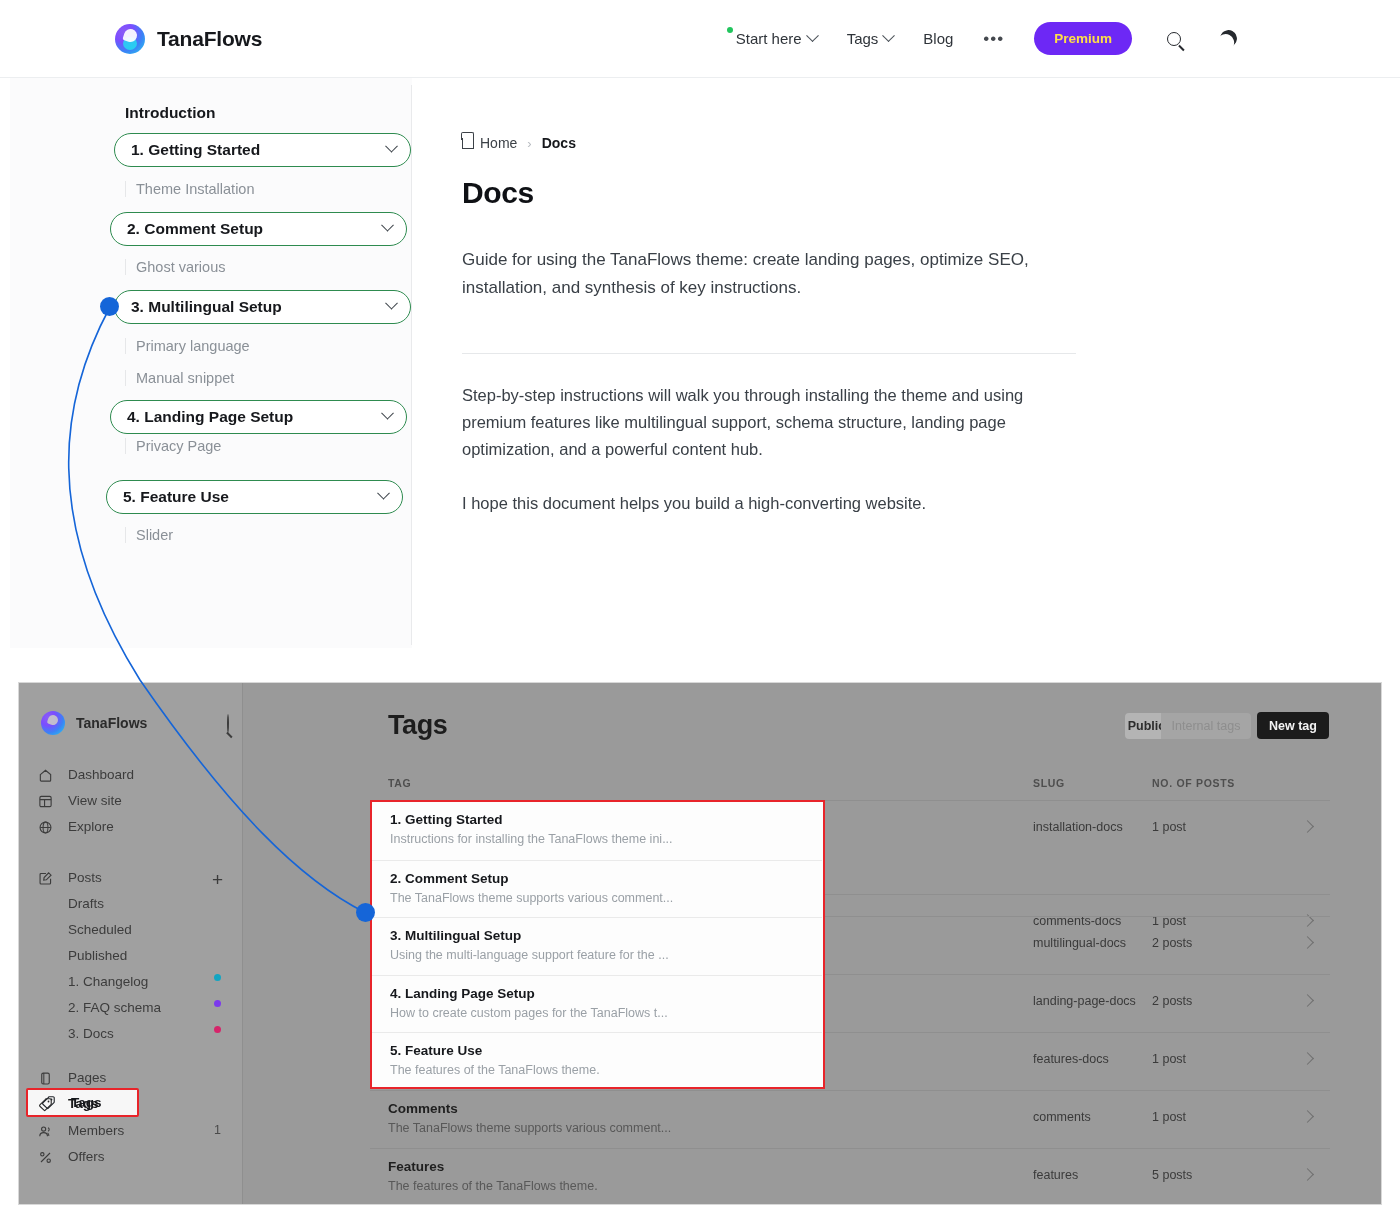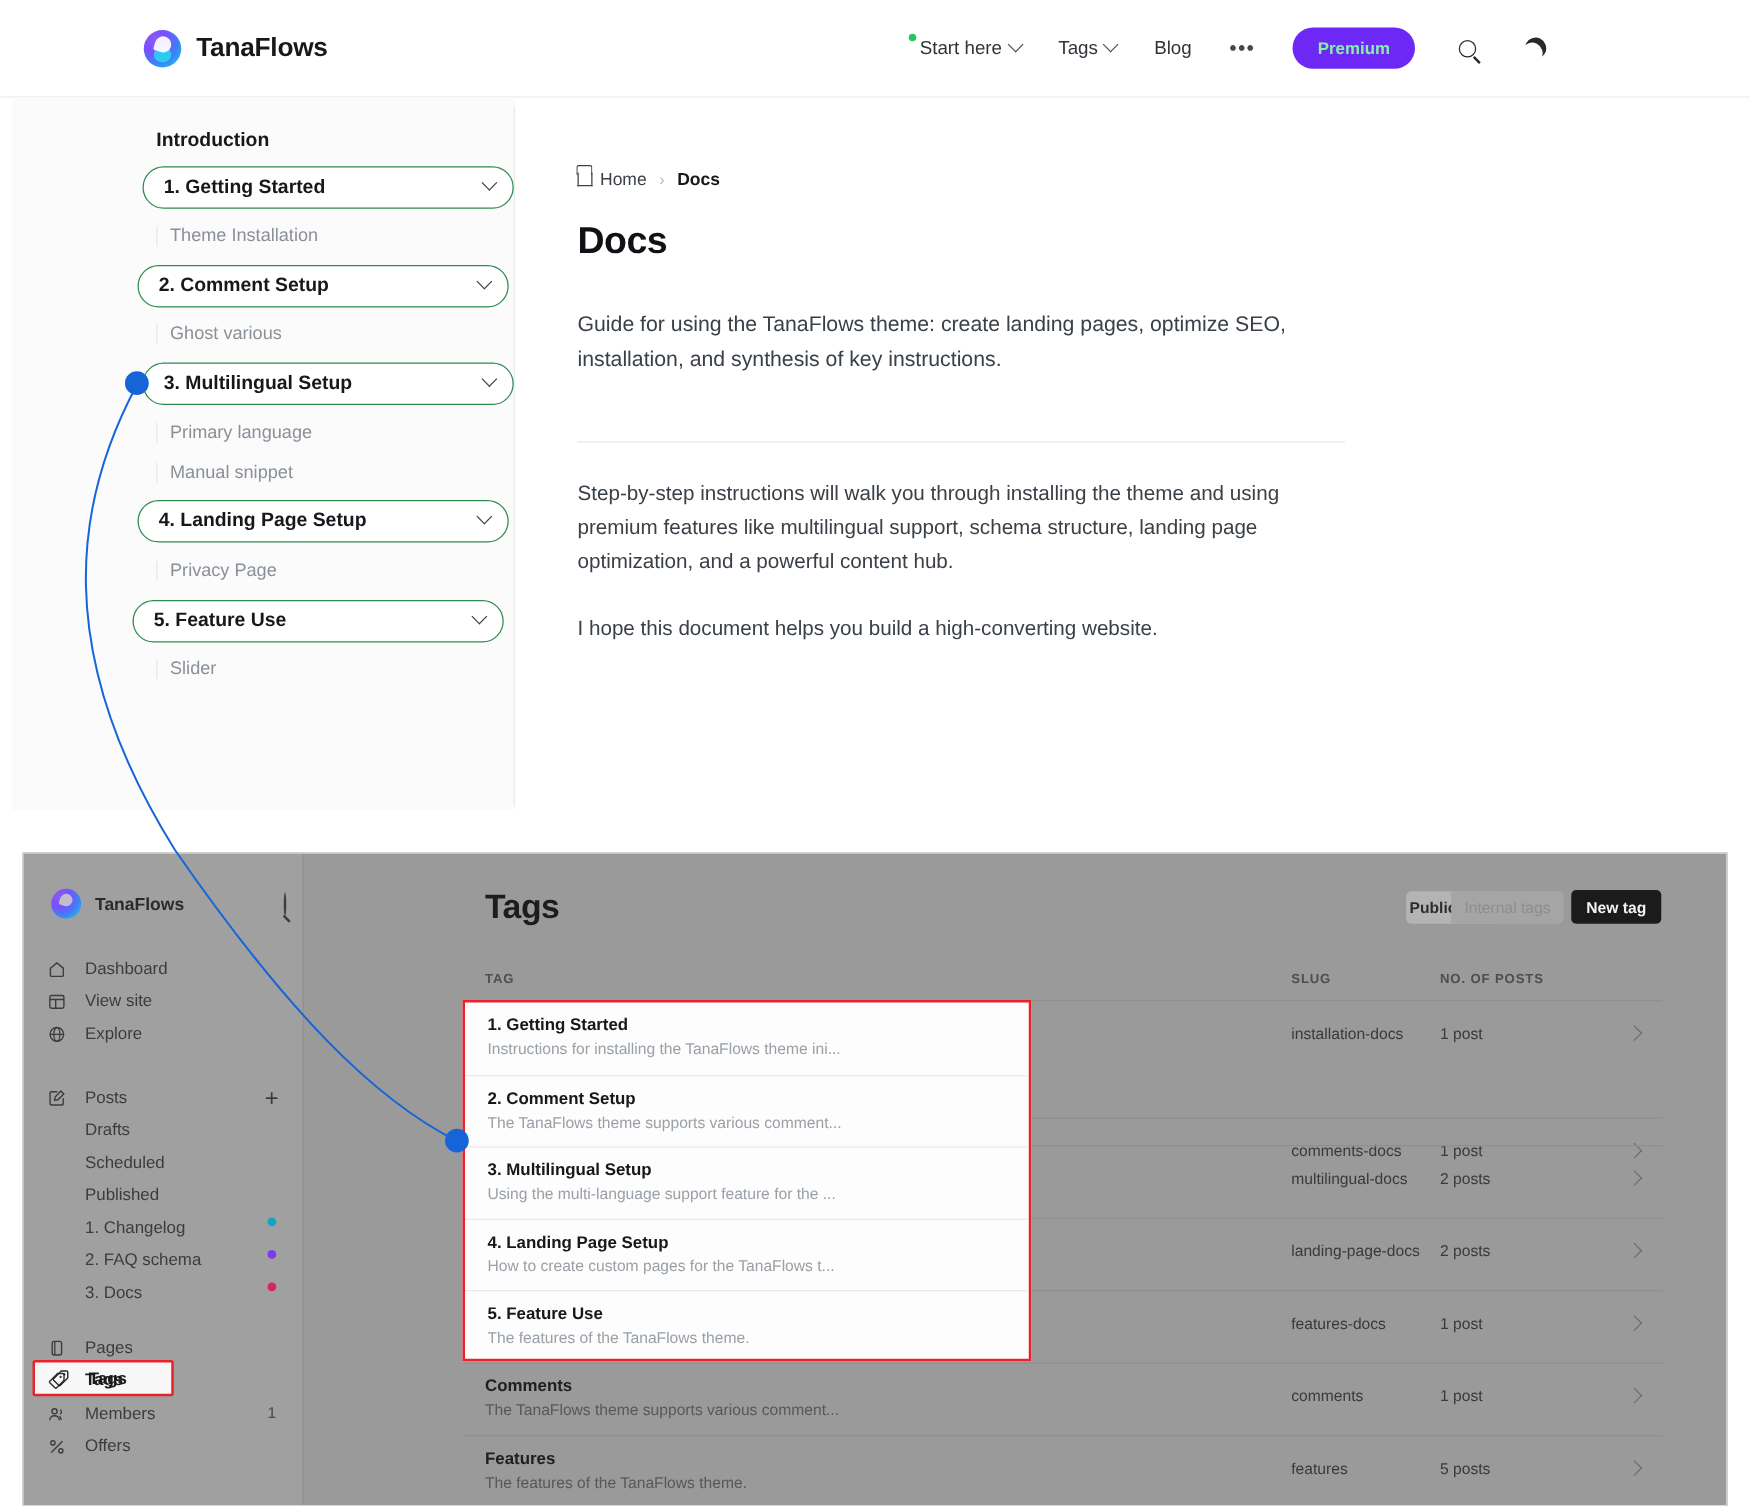--- a/index.html
+++ b/index.html
@@ -36,21 +36,21 @@
     background: linear-gradient(150deg,#38bdf8,#22d3ee);
   }
   .brand-name { font-size: 21px; font-weight: 700; color: #16181c; letter-spacing: -.2px; }
 
   .site-nav { margin-left: auto; margin-right: 160px; display: flex; align-items: center; gap: 30px; }
   .nav-item { font-size: 15px; color: #2f343a; display: flex; align-items: center; gap: 6px; position: relative; cursor: pointer; }
   .nav-dot { position: absolute; left: -9px; top: -3px; width: 6px; height: 6px; border-radius: 50%; background: #22c55e; }
   .caret { display:inline-block; width: 9px; height: 9px; border-right: 1.6px solid #4b5158; border-bottom: 1.6px solid #4b5158; transform: rotate(45deg) translate(-2px,-2px); }
   .dots-icon { font-size: 17px; color: #45494f; letter-spacing: 1px; cursor: pointer; }
   .premium-btn {
-    background: #6d28f5; color: #86efac; font-size: 13.5px; font-weight: 700;
+    background: #6d28f5; color: #fde047; font-size: 13.5px; font-weight: 700;
     padding: 9px 20px; border-radius: 20px; cursor: pointer;
   }
   .icon-btn { width: 24px; height: 24px; display: flex; align-items: center; justify-content: center; cursor: pointer; }
   .search-glyph { width: 14px; height: 14px; border: 1.8px solid #26292e; border-radius: 50%; position: relative; }
   .search-glyph::after { content:""; position:absolute; right:-5px; bottom:-4px; width:7px; height:1.8px; background:#26292e; transform: rotate(45deg); }
   .moon-glyph { width: 17px; height: 17px; border-radius: 50%; box-shadow: inset -4px 3px 0 0 #26292e; transform: rotate(-18deg); }
 
   
   .docs-sidebar { position: absolute; left: 10px; top: 78px; width: 402px; height: 570px; background: #fbfbfc; }
   .docs-sidebar-divider { position: absolute; left: 411px; top: 85px; width: 1px; height: 560px; background: #e9eaec; }
@@ -198,21 +198,21 @@
     <span class="nb-label">3. Multilingual Setup</span>
     <span class="nb-caret"></span>
   </div>
   <div class="sub-item" style="left:125px; top:338px;">Primary language</div>
   <div class="sub-item" style="left:125px; top:370px;">Manual snippet</div>
 
   <div class="nav-box" style="left:110px; top:400px; width:297px;">
     <span class="nb-label">4. Landing Page Setup</span>
     <span class="nb-caret"></span>
   </div>
-  <div class="sub-item" style="left:125px; top:449px;">Privacy Page</div>
+  <div class="sub-item" style="left:125px; top:438px;">Privacy Page</div>
 
   <div class="nav-box" style="left:106px; top:480px; width:297px;">
     <span class="nb-label">5. Feature Use</span>
     <span class="nb-caret"></span>
   </div>
   <div class="sub-item" style="left:125px; top:527px;">Slider</div>
 
   <div class="docs-main">
     <div class="crumb">
       <span class="crumb-home">

